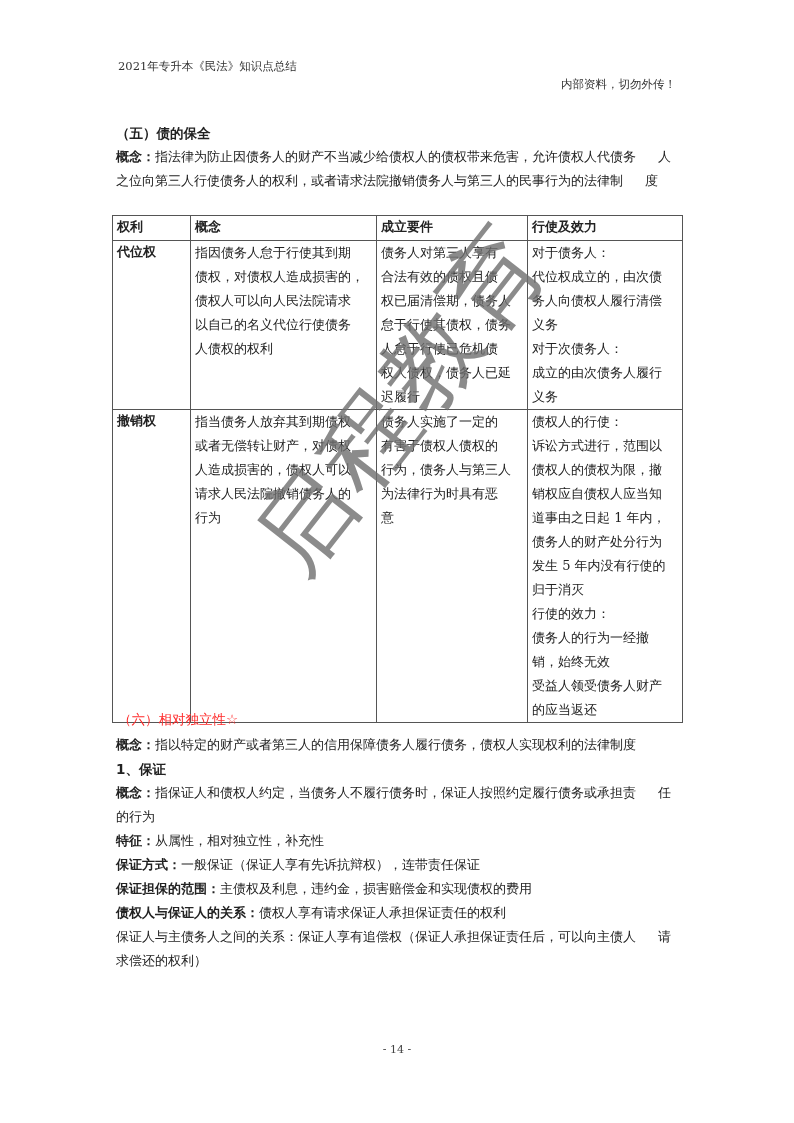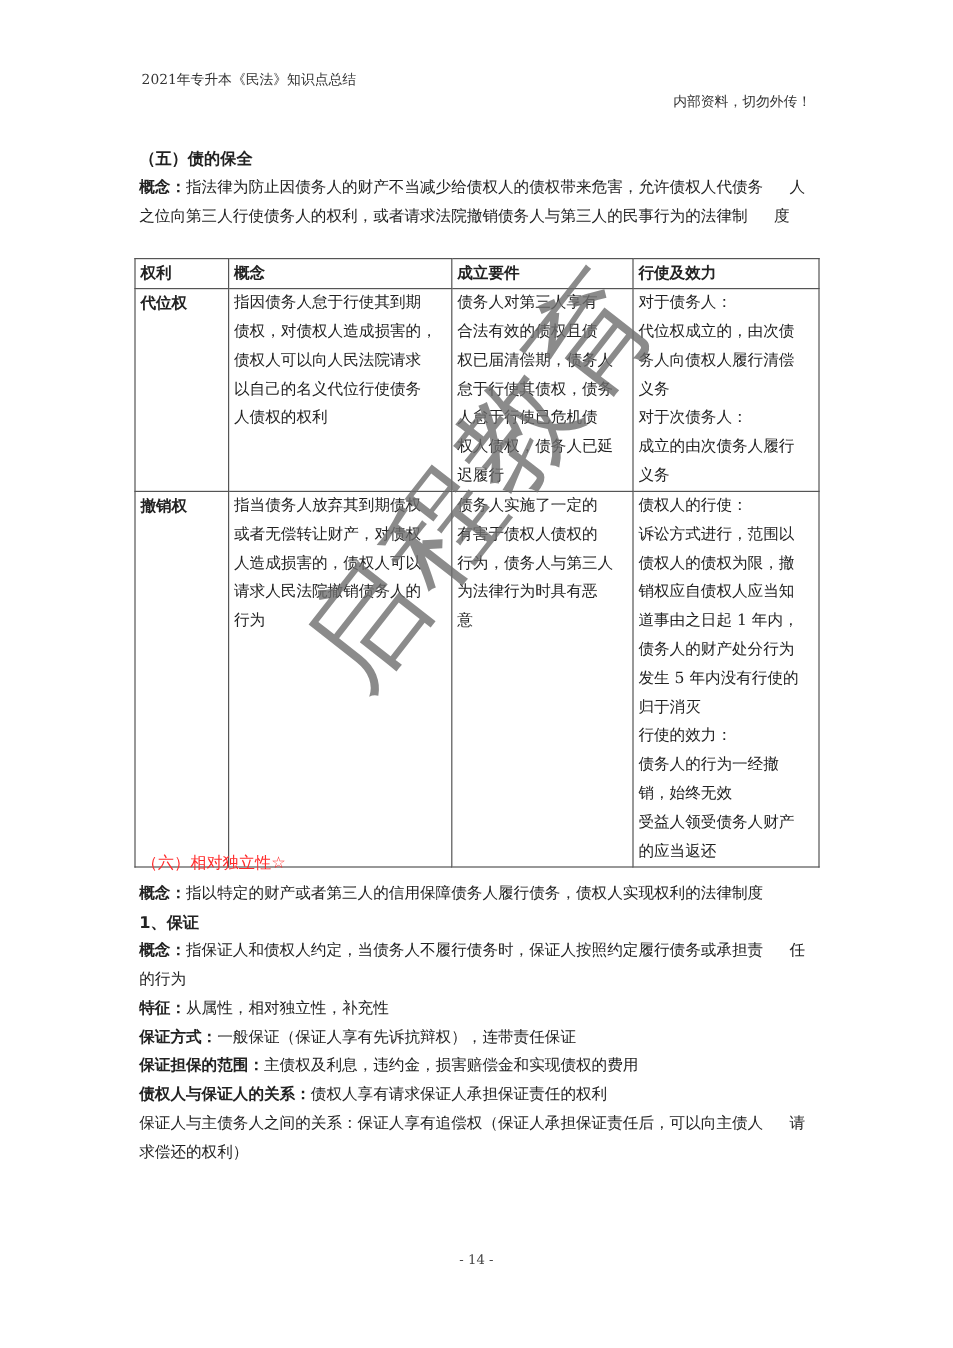--- a/index.html
+++ b/index.html
@@ -9,22 +9,22 @@
     .hdr-left { position: absolute; left: 118px; top: 59px; font-size: 11.5px; color: #333; }
     .hdr-right { position: absolute; right: 118px; top: 77px; font-size: 11.5px; color: #333; margin-left: 32px; }
     .text { position: absolute; left: 116px; width: 566px; font-size: 13px; line-height: 24px; }
     .b { font-weight: bold; font-family: "DejaVu Sans", "Liberation Sans", sans-serif; }
     .section-title { font-weight: bold; font-family: "DejaVu Sans", "Liberation Sans", sans-serif; font-size: 13.5px; }
     .red { color: #ff2a2a; }
     table.debt { position: absolute; left: 112px; top: 215px; width: 570px; border-collapse: collapse;
                  font-size: 13px; table-layout: fixed; }
     table.debt td, table.debt th { border: 1.2px solid #555; vertical-align: top; padding: 0 4px;
                  line-height: 24px; text-align: left; }
-    table.debt th { font-family: Liberation Sans, sans-serif; font-weight: bold; height: 24px; font-size: 13px; }
-    table.debt td.rname { font-family: Liberation Serif, serif; font-weight: bold; }
+    table.debt th { font-family: Liberation Mono, monospace; font-weight: bold; height: 24px; font-size: 13px; }
+    table.debt td.rname { font-family: Liberation Mono, monospace; font-weight: bold; }
     .line { display: block; }
     .watermark { position: absolute; left: 225px; top: 520px; font-size: 96px; color: rgba(110,110,110,0.8);
                  transform: rotate(-52deg); transform-origin: left top; white-space: nowrap;
                  font-family: "DejaVu Serif", serif; letter-spacing: 6px; pointer-events: none; }
     .pagenum { position: absolute; left: 0; width: 794px; top: 1043px; text-align: center; font-size: 11px; color: #444; }
     .gap { display: inline-block; width: 22px; }
   </style>
 </head>
 <body>
 

